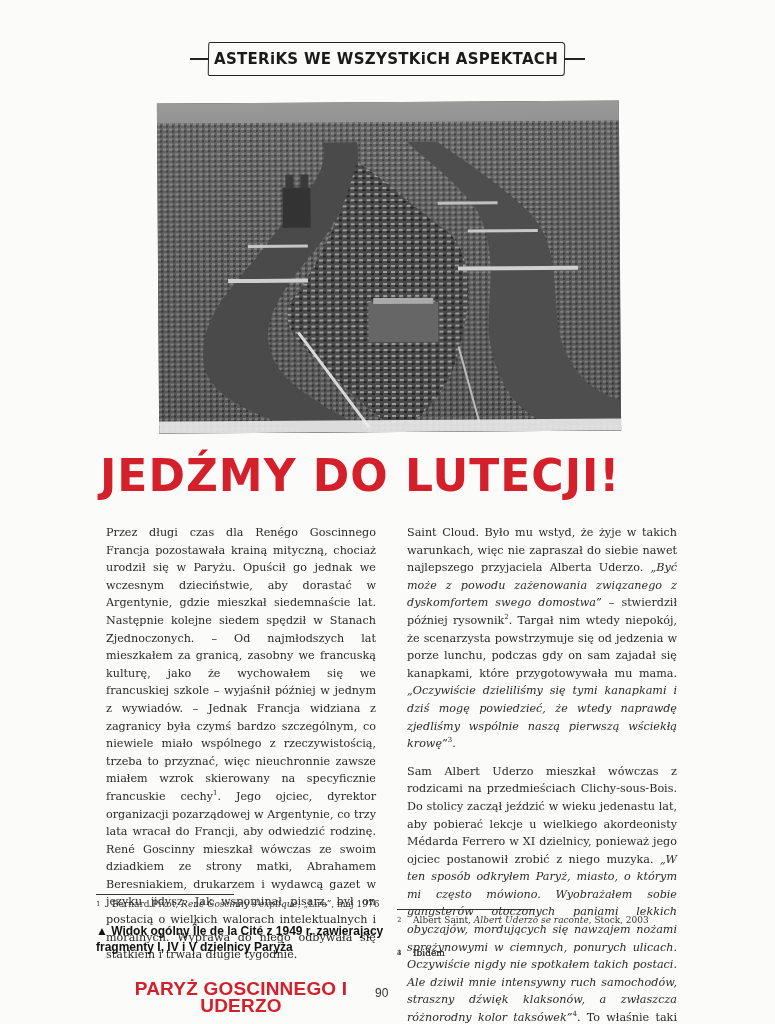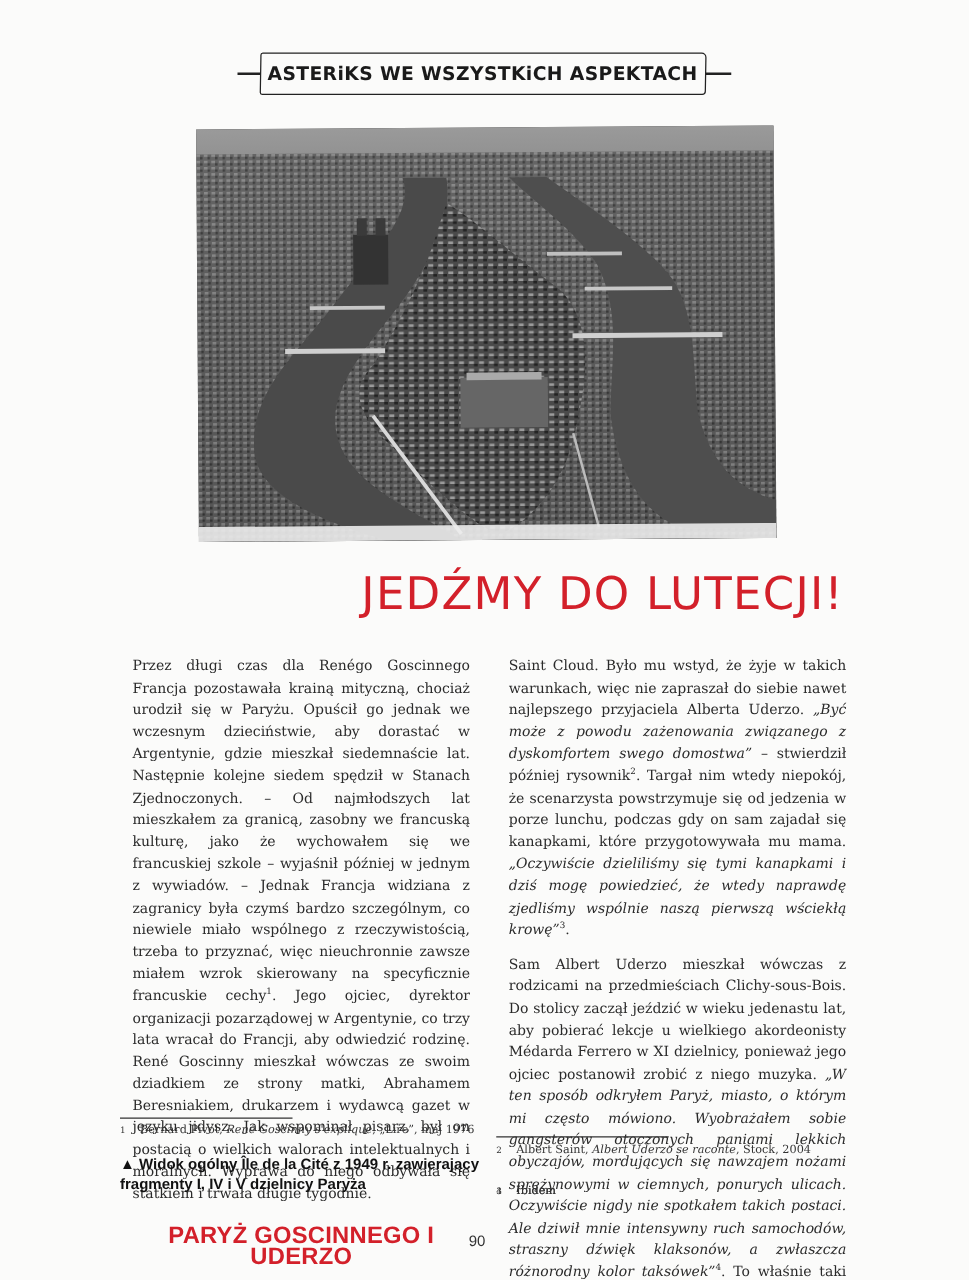--- a/index.html
+++ b/index.html
@@ -5,21 +5,21 @@
   html, body { margin:0; padding:0; }
   body { width:775px; height:1024px; background:#fbfbfa; position:relative; overflow:hidden; font-family:"DejaVu Serif", serif; color:#2a2a2a; }
   .banner-wrap { position:absolute; left:190px; top:40px; width:395px; height:36px; }
   .banner-line { position:absolute; top:18px; height:1.5px; background:#222; }
   .banner-line.left { left:0; width:22px; }
   .banner-line.right { left:368px; width:27px; }
   .banner { position:absolute; left:18px; top:2px; width:355px; height:32px; border:1.6px solid #222; border-radius:2px 4px 3px 2px; background:#fbfbfa; transform:skewX(-1deg); display:flex; align-items:center; justify-content:center; }
   .banner span { font-family:"DejaVu Sans", sans-serif; font-weight:bold; font-size:15px; letter-spacing:0.3px; color:#1a1a1a; transform:skewX(1deg); }
   .photo { position:absolute; left:158px; top:102px; width:462px; height:330px; overflow:hidden; transform:rotate(-0.4deg); background:#555; }
   .photo svg { display:block; }
-  .title { position:absolute; left:100px; top:450px; width:575px; text-align:right; font-family:"DejaVu Sans", sans-serif; font-weight:normal; font-size:36px; letter-spacing:1px; color:#d3202a; line-height:52px; }
+  .title { position:absolute; left:100px; top:450px; width:575px; text-align:left; font-family:"DejaVu Sans", sans-serif; font-weight:bold; font-size:44px; letter-spacing:1px; color:#d3202a; line-height:52px; }
   .col { position:absolute; top:514px; width:290px; font-size:11.2px; line-height:17.6px; text-align:justify; }
   .col.left { left:96px; }
   .col.right { left:397px; }
   .col p { margin:10px; }
   .col em { font-style:italic; }
   .subhead { font-family:"Liberation Sans", sans-serif; font-weight:bold; color:#d3202a; font-size:19px; text-align:center; margin:16px 0 14px 0; letter-spacing:0.2px; }
   sup { font-size:7px; vertical-align:super; line-height:0; }
   .fn-rule { position:absolute; height:1px; background:#333; width:138px; }
   .fn { position:absolute; font-size:9px; color:#333; line-height:14px; }
   .fn .num { display:inline-block; width:16px; font-size:7px; vertical-align:top; }
@@ -101,21 +101,21 @@
   <span class="num">1</span><span>Bernard Pivot, </span><em>René Goscinny s'explique</em><span>, „Lire”, maj 1976</span>
 </div>
 
 <div class="caption">
   <span>▲</span>
   <span>Widok ogólny Île de la Cité z 1949 r. zawierający fragmenty I, IV i V dzielnicy Paryża</span>
 </div>
 
 <div class="fn-rule" style="left:397px; top:909px;"></div>
 <div class="fn" style="left:397px; top:913px; width:290px;">
-  <span class="num">2</span><span>Albert Saint, </span><em>Albert Uderzo se raconte</em><span>, Stock, 2004</span>
+  <span class="num">2</span><span>Albert Saint, </span><em>Albert Uderzo se raconte</em><span>, Stock, 2003</span>
 </div>
 <div class="fn" style="left:397px; top:930px; width:290px;margin-top:16px;">
   <span class="num">3</span><span>Ibidem</span>
 </div>
 <div class="fn" style="left:397px; top:946px; width:290px;">
   <span class="num">4</span><span>Ibidem</span>
 </div>
 
 <div class="pagenum">90</div>
 

